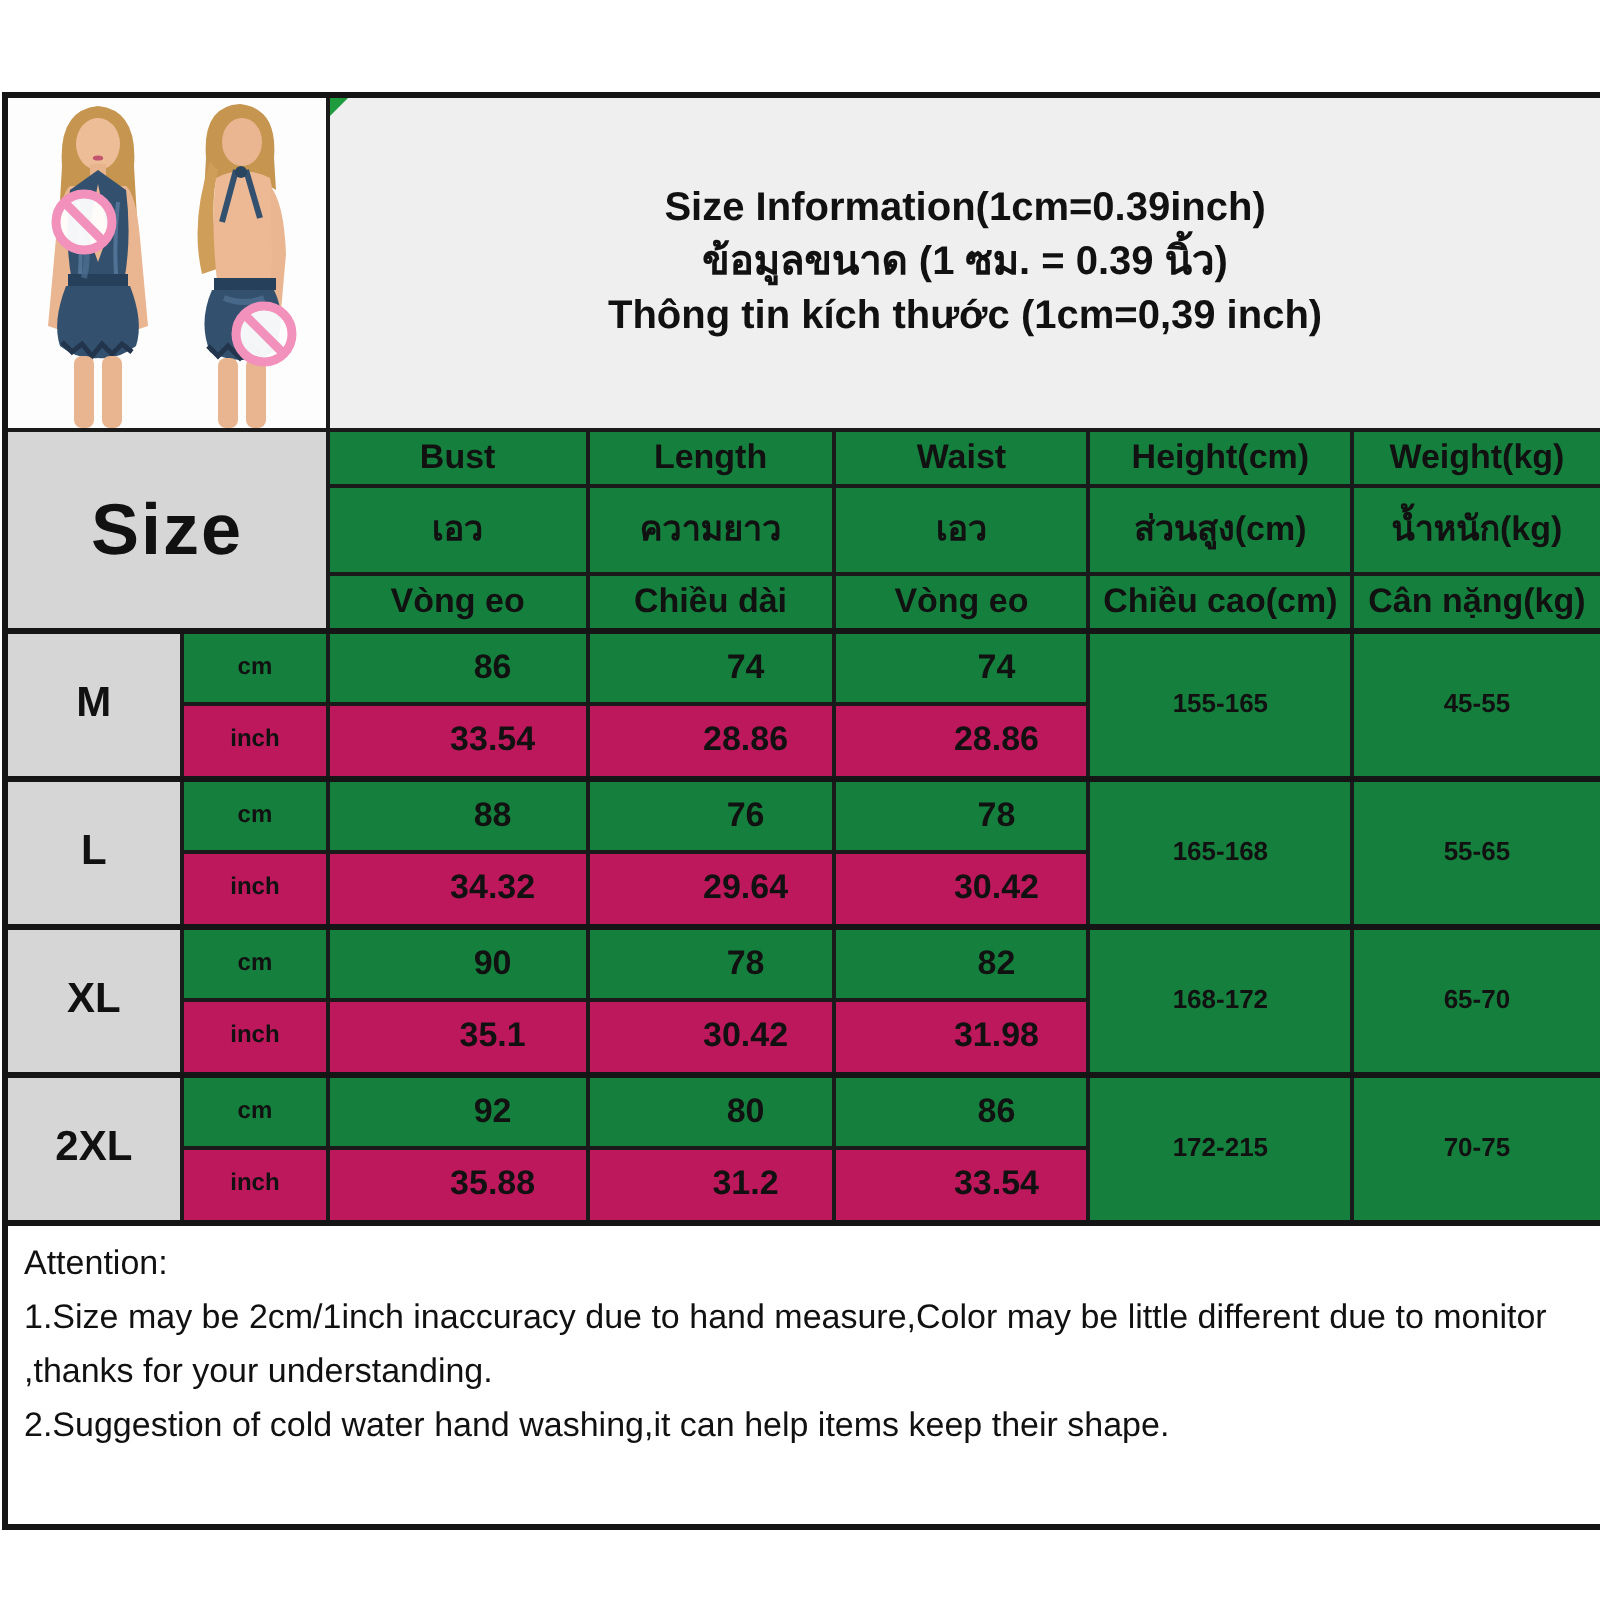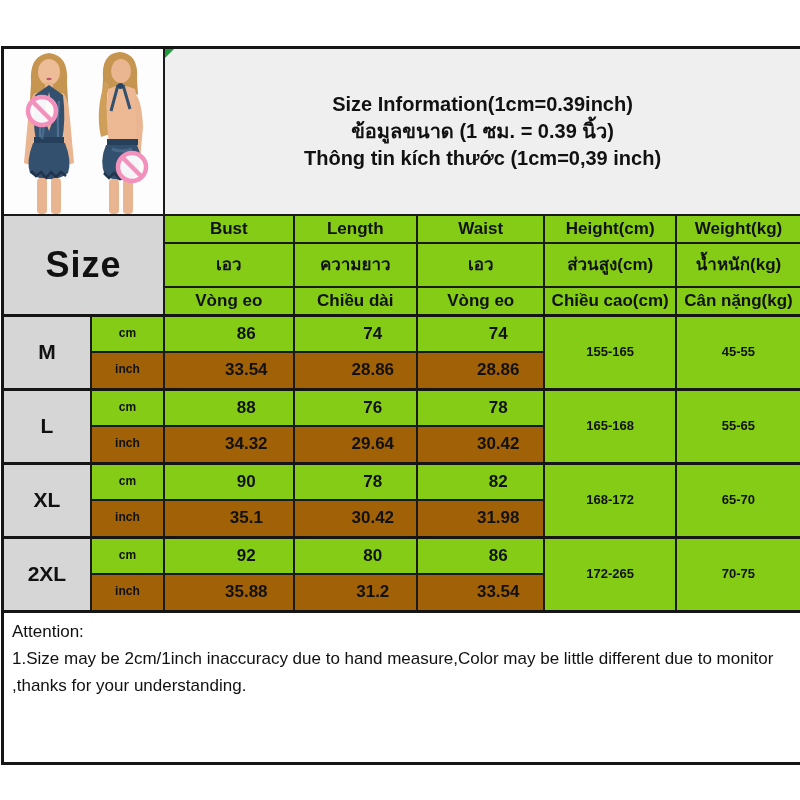--- a/index.html
+++ b/index.html
@@ -14,22 +14,22 @@
     border-collapse:collapse; table-layout:fixed;
     border:3px solid #151515; width:802px;
   }
   td {
     border:2px solid #1a1a1a; text-align:center; vertical-align:middle;
     font-weight:bold; padding:0; overflow:hidden; line-height:1.15;
   }
   tr.group-start td { border-top:3px solid #151515; }
 
   .bg-dk { background:#d6d6d6; }
-  .bg-lt { background:#84cc16; }
-  .bg-wh { background:#a16207; }
+  .bg-lt { background:#15803d; }
+  .bg-wh { background:#be185d; }
 
   .img-cell { background:#fdfdfd; padding:0; }
   .img-cell svg { display:block; }
 
   .title-cell { background:#efefef; position:relative; }
   .title-line { font-size:20px; font-weight:bold; margin:4px 0; }
   .err-tri {
     position:absolute; top:0; left:0; width:0; height:0;
     border-top:9px solid #1e9b3c; border-right:9px solid transparent;
   }
@@ -194,31 +194,32 @@
       <td class="bg-wh val">30.42</td>
       <td class="bg-wh val">31.98</td>
     </tr>
 
     <tr class="group-start" style="height:37px">
       <td class="bg-dk size-label" rowspan="2">2XL</td>
       <td class="bg-lt unit">cm</td>
       <td class="bg-lt val">92</td>
       <td class="bg-lt val">80</td>
       <td class="bg-lt val">86</td>
-      <td class="bg-lt range" rowspan="2">172-265</td>
+      <td class="bg-lt range" rowspan="2">172-215</td>
       <td class="bg-lt range" rowspan="2">70-75</td>
     </tr>
     <tr style="height:37px">
       <td class="bg-wh unit">inch</td>
       <td class="bg-wh val">35.88</td>
       <td class="bg-wh val">31.2</td>
       <td class="bg-wh val">33.54</td>
     </tr>
   </tbody>
     </table>
 
   <div class="attention-box">
     <div class="attention-line">Attention:</div>
     <div class="attention-line">1.Size may be 2cm/1inch inaccuracy due to hand measure,Color may be little different due to monitor</div>
     <div class="attention-line">,thanks for your understanding.</div>
+    <div class="attention-line">2.Suggestion of cold water hand washing,it can help items keep their shape.</div>
   </div>
 
 </div>
 
 </body></html>

